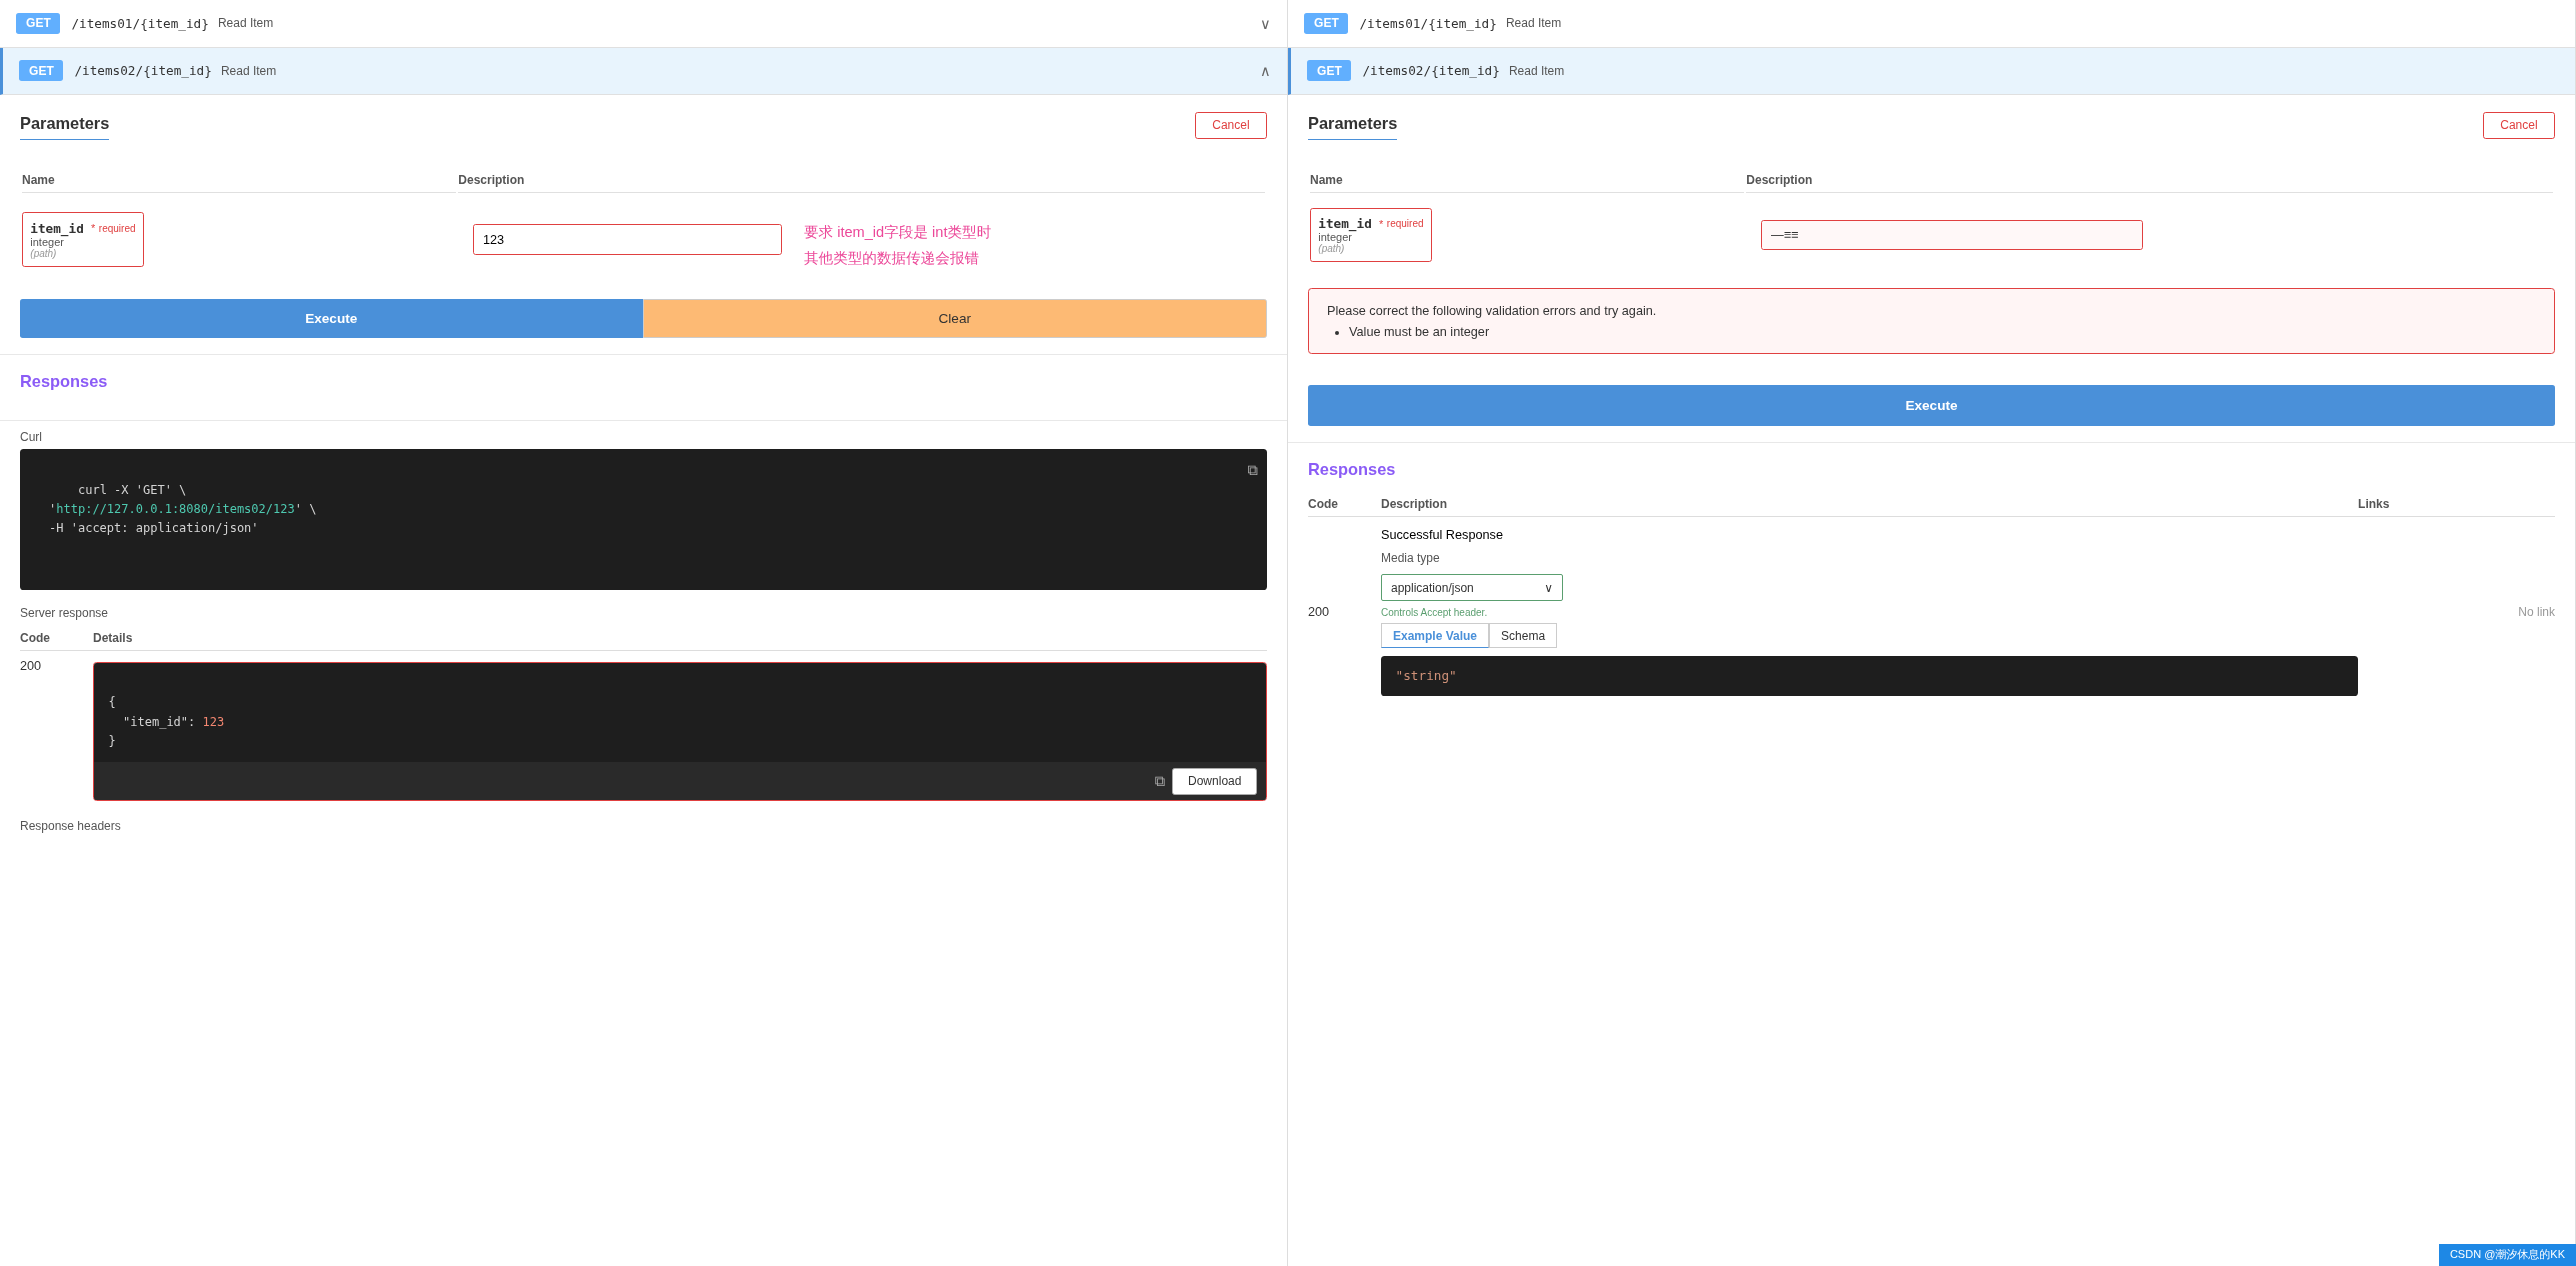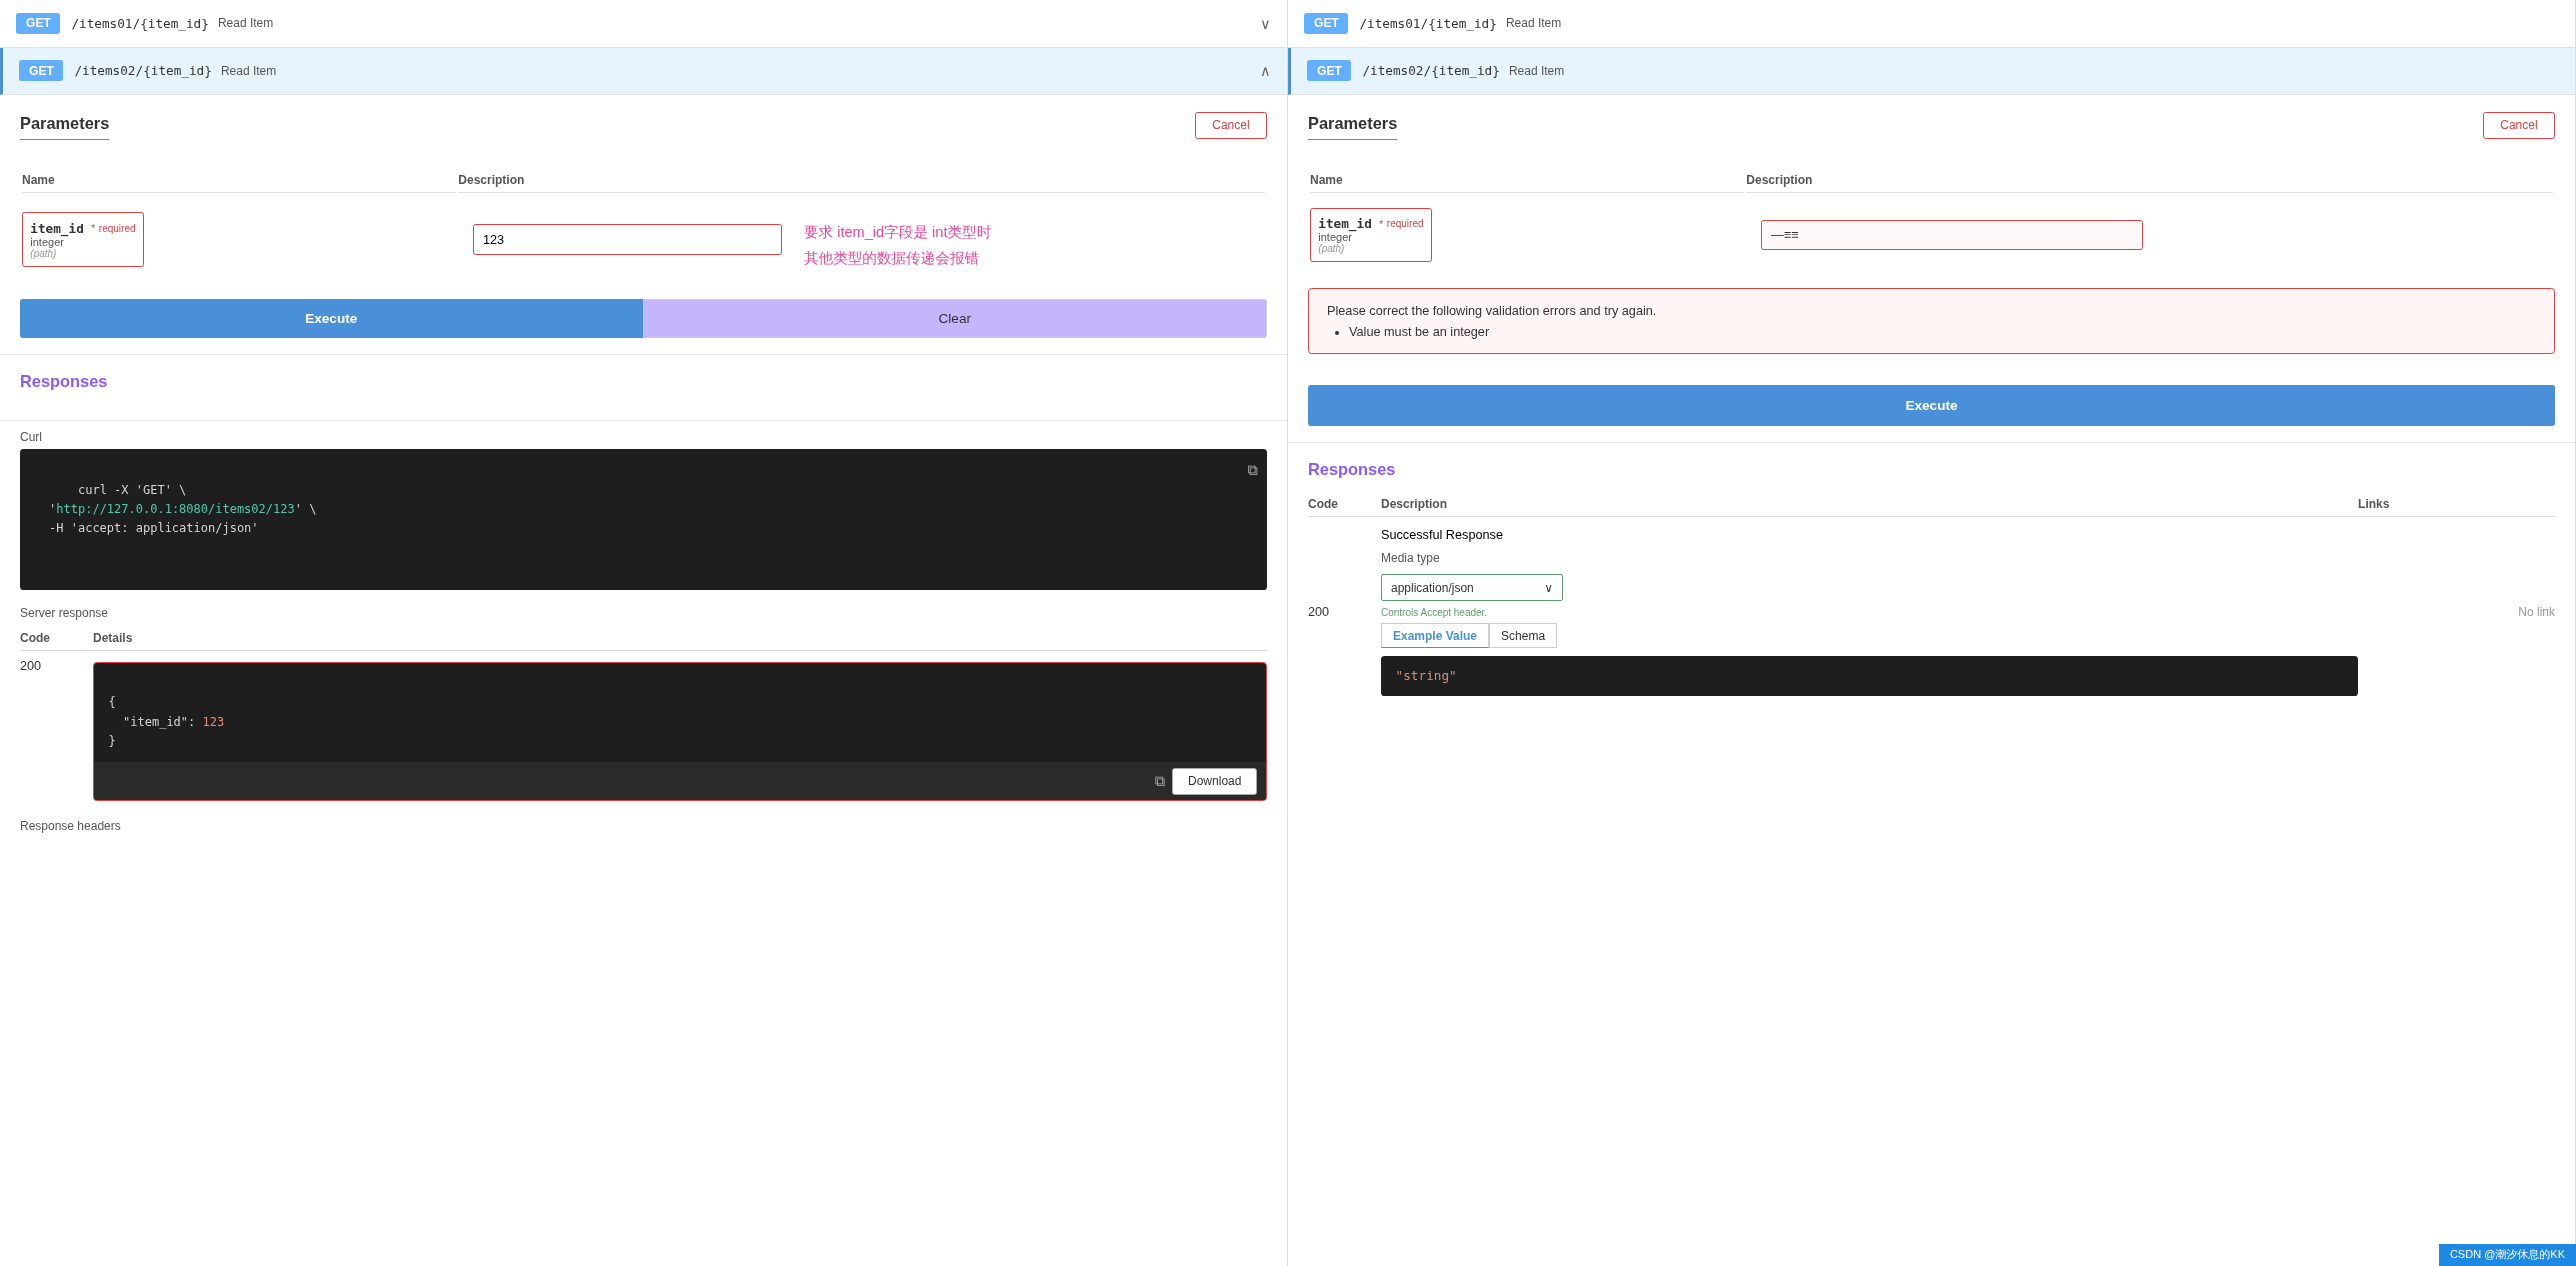--- a/index.html
+++ b/index.html
@@ -143,21 +143,21 @@
       color: #fff;
       border: none;
       font-size: 13.6px;
       font-weight: 600;
       cursor: pointer;
       border-radius: 2.7px 0 0 2.7px;
     }
     .clear-btn {
       flex: 1;
       padding: 11px;
-      background: #c4b5fd;
+      background: #fdba74;
       color: #333;
       border: 0.9px solid #ccc;
       font-size: 13.6px;
       cursor: pointer;
       border-radius: 0 2.7px 2.7px 0;
     }
     .exec-btn-full {
       width: 100%;
       padding: 12.7px;
       background: #4a90d9;

